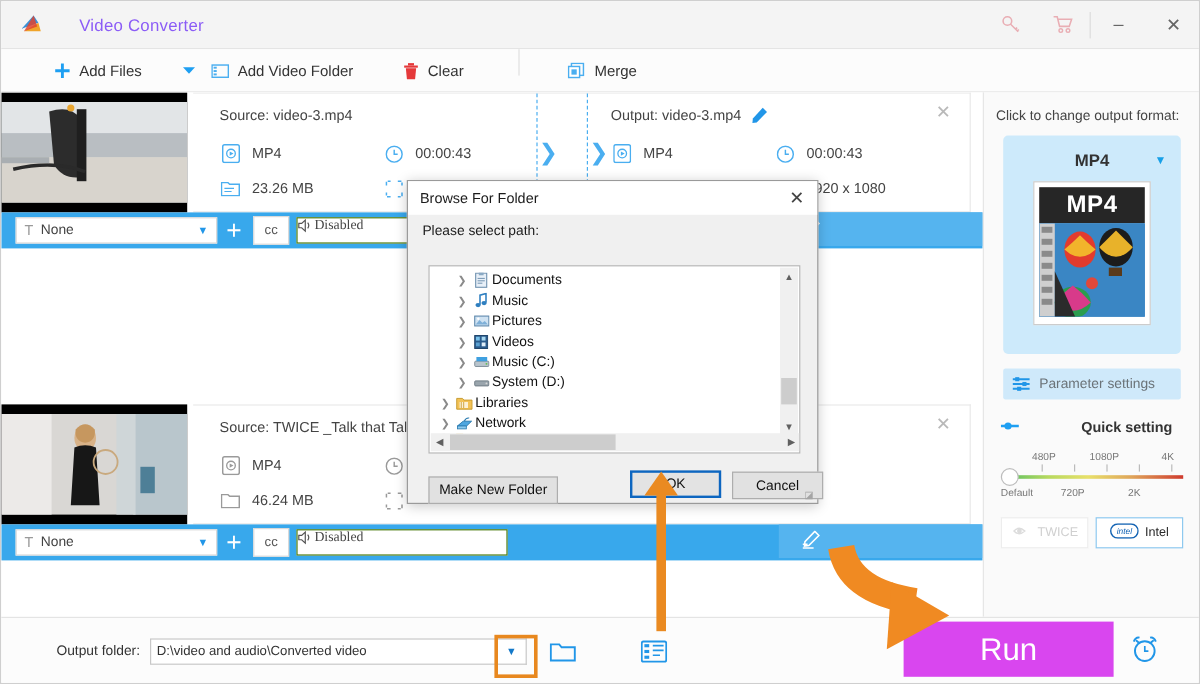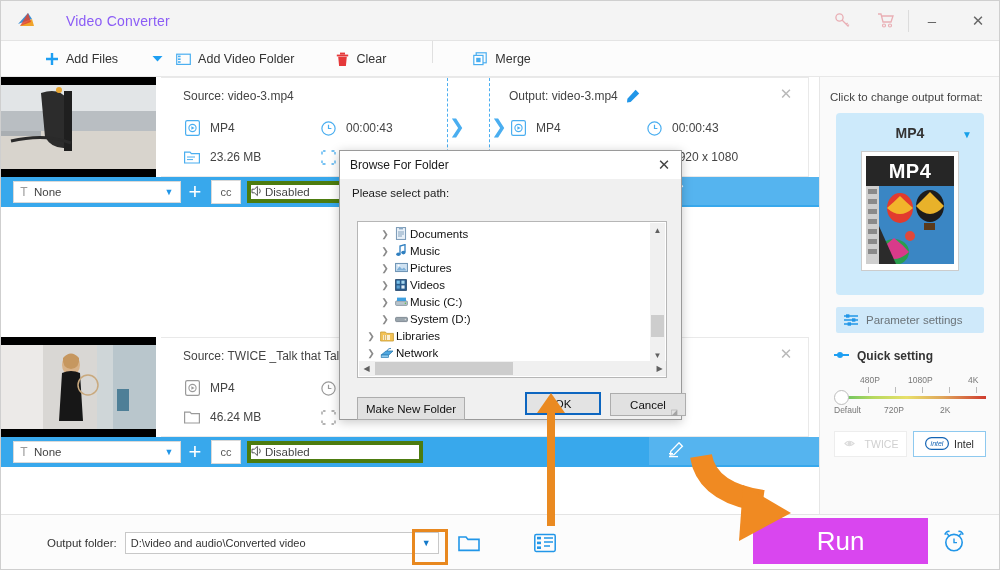--- a/index.html
+++ b/index.html
@@ -102,22 +102,22 @@
     border:1px solid #d9d9d9; display:flex; align-items:center; cursor:pointer;
   }
   .sub-select .tico{ width:20px; text-align:center; color:#9a9a9a; font-size:12px; }
   .sub-select .lbl{ flex:1; font-size:11.5px; color:#444;}
   .sub-select .caret{ width:22px; text-align:center; color:#2196e8; font-size:9px;}
   .plusbtn{ width:28px;height:30px; display:flex;align-items:center;justify-content:center;
     color:#fff;font-size:22px;font-weight:300;cursor:pointer;}
   .ccbtn{ width:30px;height:24px;margin-left:2px; background:#fff;border:1px solid #d9d9d9;
     display:flex;align-items:center;justify-content:center;font-size:11px;color:#555;cursor:pointer;}
   .aud-select{
-    width:176px;height:22px;margin-left:6px;background:#fff;border:4px solid #4d7c0f;
-    display:flex;align-items:center;cursor:pointer;
+    width:176px;height:22px;margin-left:6px;background:#fff;border:1px solid #4d7c0f;
+    display:flex;align-items:flex-start;cursor:pointer;font-family:Liberation Serif, serif;
   }
   .aud-select .lbl{flex:1;font-size:11.5px;color:#444;}
 
   .editbar{
     position:absolute; left:648px; top:100px; width:170px; height:28px;
     background:#55b4ef; display:flex; align-items:center;
   }
   .editbar .ei{ margin-left:18px; }
 
   
@@ -143,21 +143,21 @@
   }
   #fmt-thumb .pics{ height:78px; position:relative; overflow:hidden; background:#2f7fc0;}
 
   .sb-btn{
     margin:12px auto 0; width:148px; height:26px; background:#cfe9fa;
     display:flex; align-items:center; cursor:pointer; border-radius:2px;
   }
   .sb-btn .ico{ width:30px; display:flex;align-items:center;justify-content:center;}
   .sb-btn .lbl{ font-size:11.5px; color:#6b7378;}
 
-  #quick{ margin:16px 0 0 14px; display:flex; align-items:center; }
+  #quick{ margin:16px 0 0 14px; display:flex; align-items:center;gap:44px; }
   #quick .lbl{ font-size:12px;color:#333;font-weight:bold;margin-left:7px;}
 
   #slider{ position:relative; margin:12px auto 0; width:152px; height:46px;}
   .tick-top{ position:absolute; top:0; font-size:8.5px; color:#777;}
   .tick-bot{ position:absolute; top:30px; font-size:8.5px; color:#777;}
   .tick-mark{ position:absolute; top:12px; width:1px; height:6px; background:#bbb;}
   #track{ position:absolute; left:8px; top:21px; width:144px; height:3px;
     background:linear-gradient(to right,#63c262 0%,#b7d95f 22%,#e8e06a 45%,#dfa55a 70%,#cf3b2e 100%);}
   #knob{ position:absolute; left:0px; top:15px; width:15px;height:15px;border-radius:50%;
     background:#fff;border:1px solid #bdbdbd; cursor:pointer;}

